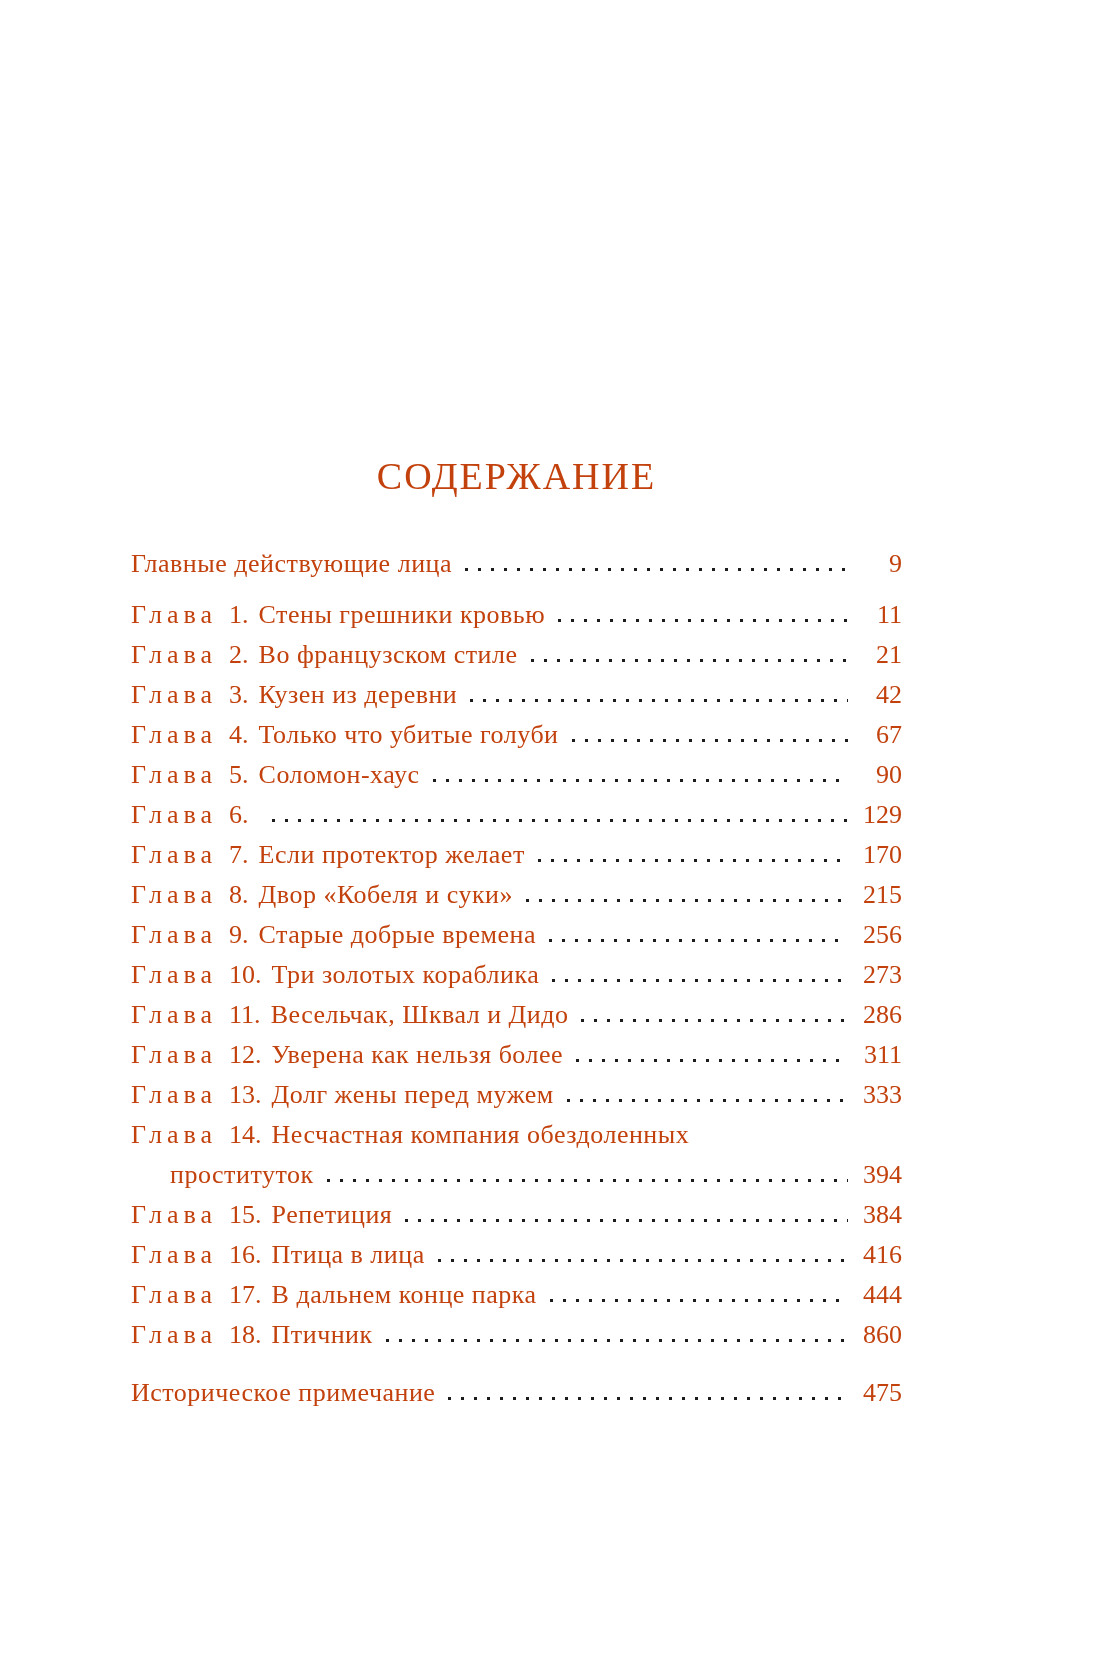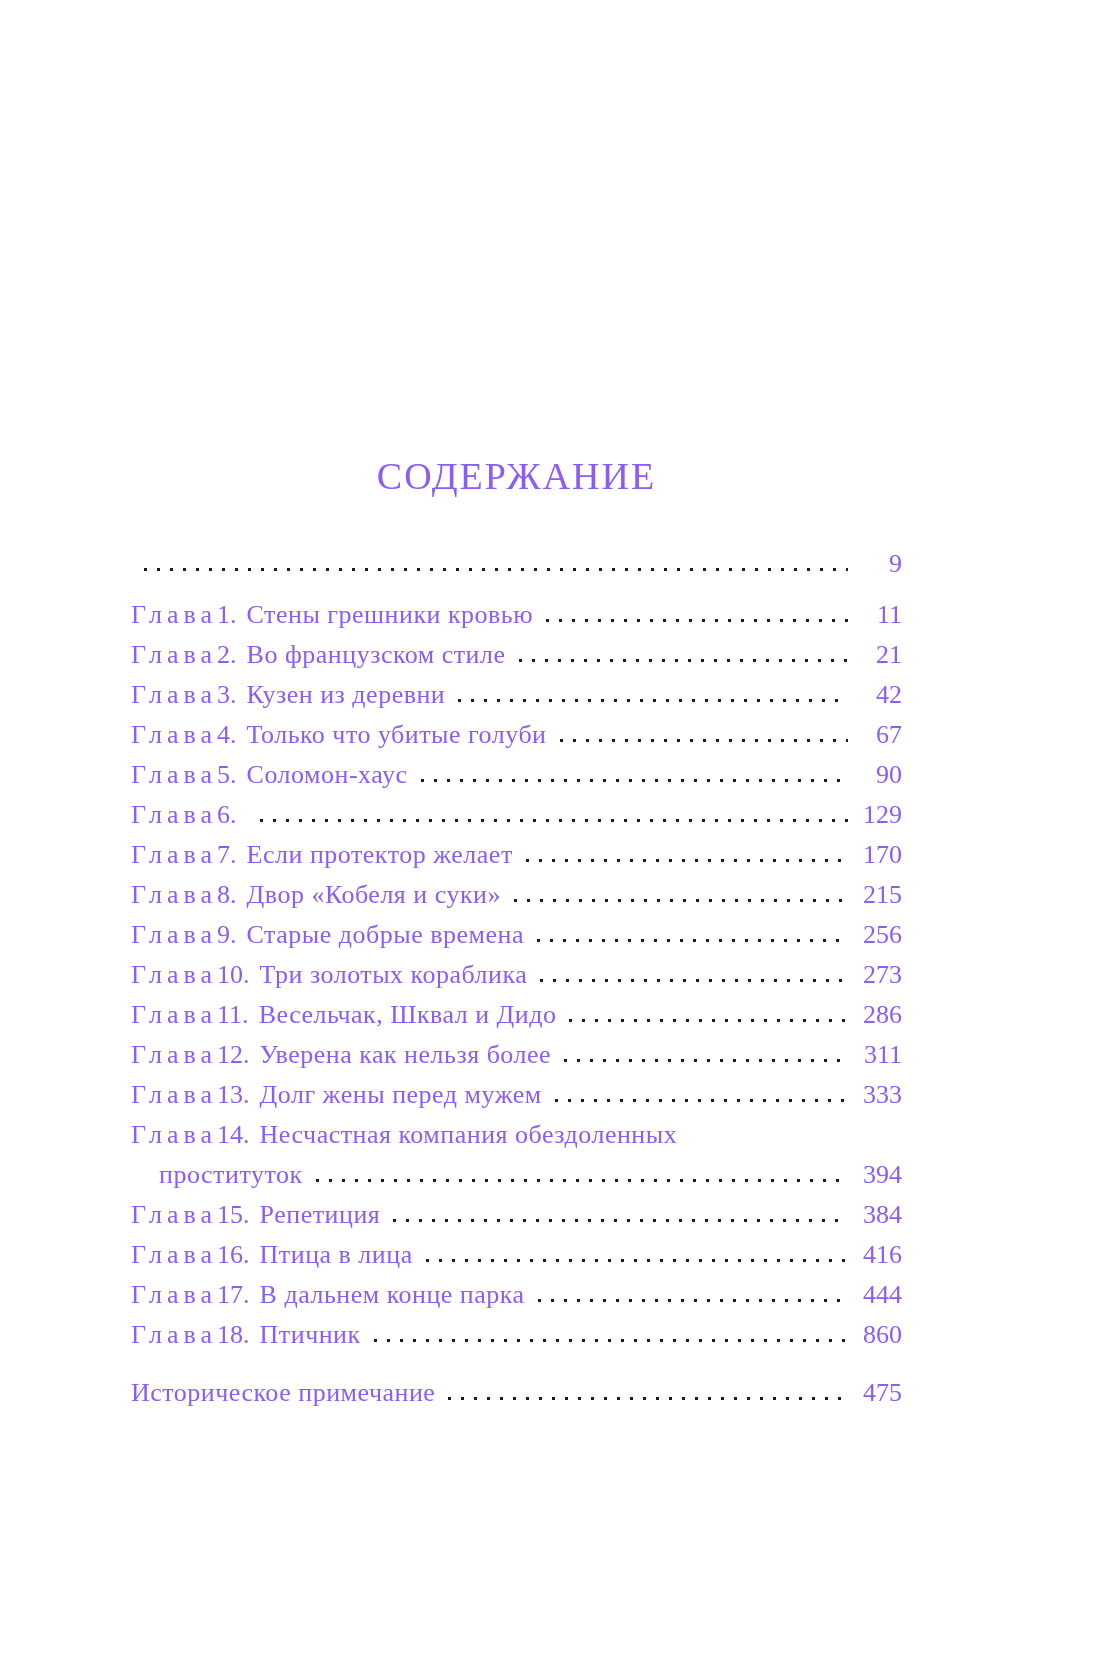--- a/index.html
+++ b/index.html
@@ -7,21 +7,21 @@
     padding: 0;
     background: #ffffff;
   }
   .book-page {
     position: relative;
     width: 1100px;
     height: 1669px;
     background: #ffffff;
     overflow: hidden;
     font-family: "Liberation Serif", "DejaVu Serif", serif;
-    color: #8b5cf6;
+    color: #c2410c;
   }
   .toc {
     position: absolute;
     left: 131px;
     top: 0;
     width: 771px;
   }
   .toc-title {
     margin: 456px 0 48px 0;
     font-size: 38px;
@@ -34,32 +34,33 @@
     display: flex;
     align-items: baseline;
     font-size: 26px;
     line-height: 40px;
     white-space: nowrap;
   }
   .toc-row.front { margin-bottom: 11px; }
   .toc-row.back  { margin-top: 18px; }
   .chword {
     letter-spacing: 5px;
+    margin-right: 12px;
     flex: 0 0 auto;
   }
   .chnum {
     margin-right: 10px;
     flex: 0 0 auto;
   }
   .entry-text {
     flex: 0 0 auto;
     letter-spacing: 0.5px;
   }
   .cont-text {
-    margin-left: 28px;
+    margin-left: 39px;
   }
   .leader {
     flex: 1 1 auto;
     align-self: baseline;
     height: 5px;
     margin: 0 6px 0 8px;
     background-image: radial-gradient(circle, #1c1c1c 1.7px, rgba(0,0,0,0) 1.9px);
     background-size: 13px 5px;
     background-repeat: repeat-x;
     background-position: left bottom;
@@ -72,20 +73,21 @@
 </style>
 </head>
 <body>
 
 <div class="book-page">
   <div class="toc">
 
     <h1 class="toc-title">СОДЕРЖАНИЕ</h1>
 
     <div class="toc-row front">
+      <span class="entry-text">Главные действующие лица</span>
       <span class="leader"></span>
       <span class="pagenum">9</span>
     </div>
 
     <div id="chapter-list">
         <div class="toc-row chapter">
     <span class="chword">Глава</span>
     <span class="chnum">1.</span>
     <span class="entry-text">Стены грешники кровью</span>
     <span class="leader"></span>

